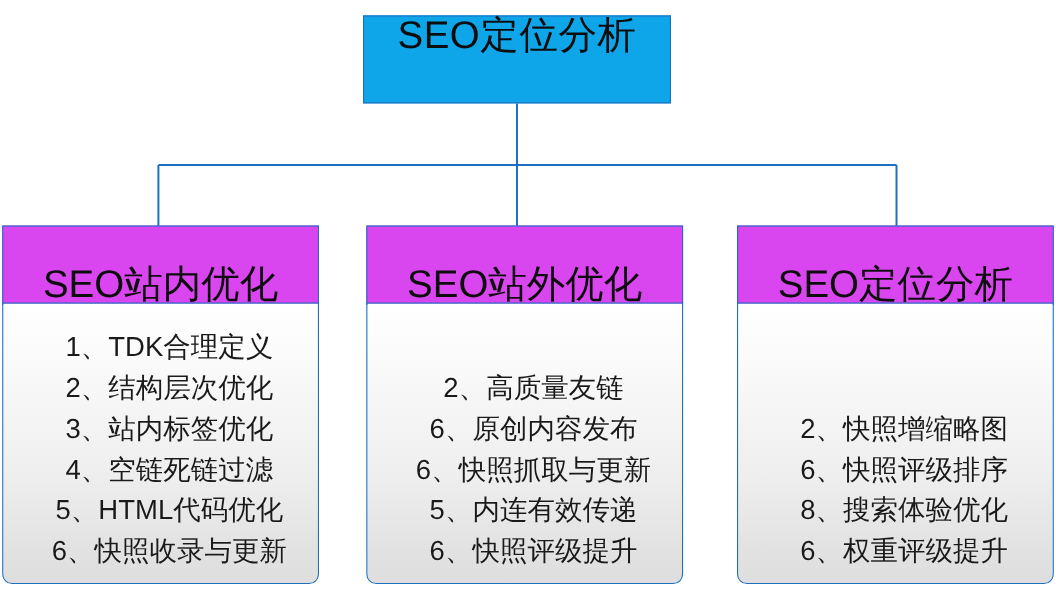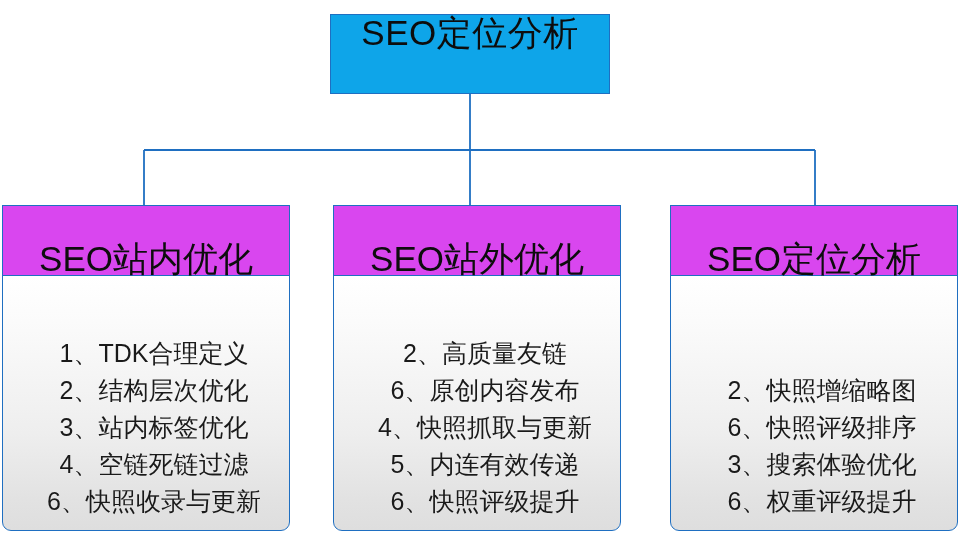--- a/index.html
+++ b/index.html
@@ -128,47 +128,48 @@
   <div class="column col-1">
     <div class="col-header">
       <span class="col-header-label">SEO站内优化</span>
     </div>
     <div class="col-panel">
       <ul class="item-list">
         <li class="item">1、TDK合理定义</li>
         <li class="item">2、结构层次优化</li>
         <li class="item">3、站内标签优化</li>
         <li class="item">4、空链死链过滤</li>
+        <li class="item">5、HTML代码优化</li>
         <li class="item">6、快照收录与更新</li>
       </ul>
     </div>
   </div>
 
   <div class="column col-2">
     <div class="col-header">
       <span class="col-header-label">SEO站外优化</span>
     </div>
     <div class="col-panel">
       <ul class="item-list">
         <li class="item">2、高质量友链</li>
         <li class="item">6、原创内容发布</li>
-        <li class="item">4、快照抓取与更新</li>
+        <li class="item">6、快照抓取与更新</li>
         <li class="item">5、内连有效传递</li>
         <li class="item">6、快照评级提升</li>
       </ul>
     </div>
   </div>
 
   <div class="column col-3">
     <div class="col-header">
       <span class="col-header-label">SEO定位分析</span>
     </div>
     <div class="col-panel">
       <ul class="item-list">
         <li class="item">2、快照增缩略图</li>
         <li class="item">6、快照评级排序</li>
-        <li class="item">3、搜索体验优化</li>
+        <li class="item">8、搜索体验优化</li>
         <li class="item">6、权重评级提升</li>
       </ul>
     </div>
   </div>
 
 </div>
 
 </body></html>

